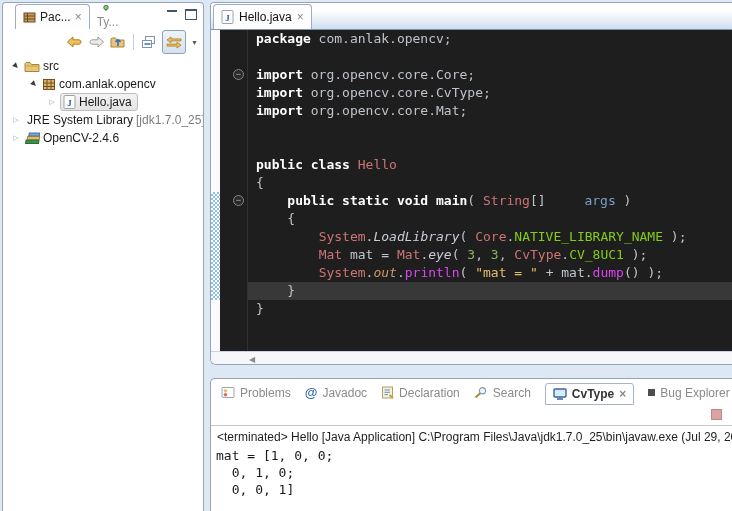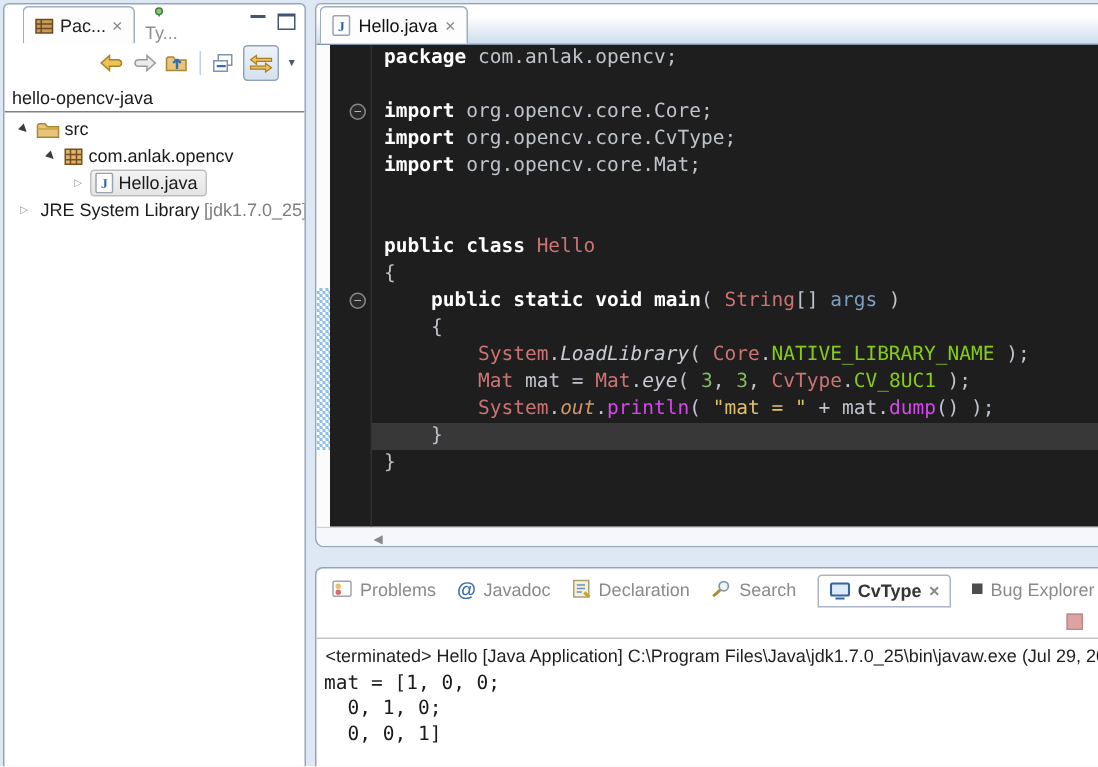--- a/index.html
+++ b/index.html
@@ -53,21 +53,21 @@
       font-family:"DejaVu Sans Mono",monospace;font-size:13px;color:#c8ccd4;}
   .cl.cur{background:#383838;}
   .kw{color:#ffffff;font-weight:bold;}
   .cls{color:#cc7474;}
   .con{color:#84cc16;}
   .num{color:#85b860;}
   .str{color:#e2bf6c;}
   .mth{color:#d946ef;}
   .fld{color:#cb9865;font-style:italic;}
   .stm{color:#c8ccd4;font-style:italic;}
-  .prm{color:#7d9ec0;}
+  .prm{color:#7d9ec0;margin-left:31px;}
   .pl{color:#bfc4cc;margin-top:10px;}
   .hscroll{height:15px;background:#f5f7fa;border-top:1px solid #c9d3e1;display:flex;align-items:center;}
   .hs-arrow{margin-left:38px;font-size:8px;color:#8a8a8a;}
 
   
   .console-card{position:absolute;left:210px;top:378px;width:524px;height:135px;background:#fff;box-sizing:border-box;
                 border:1px solid #96a4ba;border-right:none;border-bottom:none;border-radius:5px 0 0 0;overflow:hidden;}
   .ctabs{height:27px;display:flex;align-items:center;gap:14px;padding-left:10px;white-space:nowrap;}
   .ctab{display:flex;align-items:center;gap:5px;font-size:12px;color:#8a8a8a;}
   .ctab.active{border:1px solid #a9b4c4;border-radius:3px 3px 0 0;background:#fff;color:#333;
@@ -139,21 +139,20 @@
         <svg width="18" height="13">
             <path d="M6 1 L2 3.9 L6 6.8 L6 4.9 L16 4.9 L16 2.9 L6 2.9 Z" fill="#f0c05a" stroke="#a8801f" stroke-width="0.8"></path>
             <path d="M12 6.2 L16 9.1 L12 12 L12 10.1 L2 10.1 L2 8.1 L12 8.1 Z" fill="#f0c05a" stroke="#a8801f" stroke-width="0.8"></path>
           </svg>
       </span>
       <span class="tbtn">
           <span class="menu-arrow">▼</span>
         </span>
     </div>
 
-    <div class="project-label">hello-opencv-java</div>
 
     <div class="tree">
       <div class="trow" style="padding-left:8px">
         <span class="arrow exp">▶</span>
         <svg width="16" height="13">
             <path d="M1 3.5 L1 11.5 L15 11.5 L15 4.5 L7.5 4.5 L6 2.5 L2 2.5 Z" fill="#e9c579" stroke="#a98637"></path>
             <line x1="1" y1="6" x2="15" y2="6" stroke="#c9a045"></line>
           </svg>
         <span>src</span>
       </div>
@@ -183,20 +182,31 @@
         <svg width="16" height="13">
             <g transform="skewX(-10)">
               <rect x="3.5" y="8" width="13" height="3.5" fill="#3f8f4f" stroke="#2c6b3a"></rect>
               <rect x="4.5" y="4.3" width="12" height="3.2" fill="#d9c06a" stroke="#a08030"></rect>
               <rect x="5.5" y="1" width="10.5" height="2.9" fill="#7fa3d0" stroke="#4a6f9d"></rect>
             </g>
           </svg>
         <span>JRE System Library</span>
         <span class="deco">[jdk1.7.0_25]</span>
       </div>
+      <div class="trow" style="padding-left:8px">
+        <span class="arrow col">▷</span>
+        <svg width="16" height="13">
+            <g transform="skewX(-10)">
+              <rect x="3.5" y="8" width="13" height="3.5" fill="#3f8f4f" stroke="#2c6b3a"></rect>
+              <rect x="4.5" y="4.3" width="12" height="3.2" fill="#d9c06a" stroke="#a08030"></rect>
+              <rect x="5.5" y="1" width="10.5" height="2.9" fill="#7fa3d0" stroke="#4a6f9d"></rect>
+            </g>
+          </svg>
+        <span>OpenCV-2.4.6</span>
+      </div>
     </div>
   </aside>
 
   <section class="editor-card">
     <div class="etabs">
       <div class="etab">
         <svg width="13" height="14">
             <rect x="1" y="0.5" width="11" height="13" rx="1" fill="#fff" stroke="#9aa4b0"></rect>
             <text x="6.5" y="10.5" font-size="9" font-weight="bold" fill="#2a5db0" text-anchor="middle" font-family="'Liberation Serif',serif">J</text>
           </svg>

